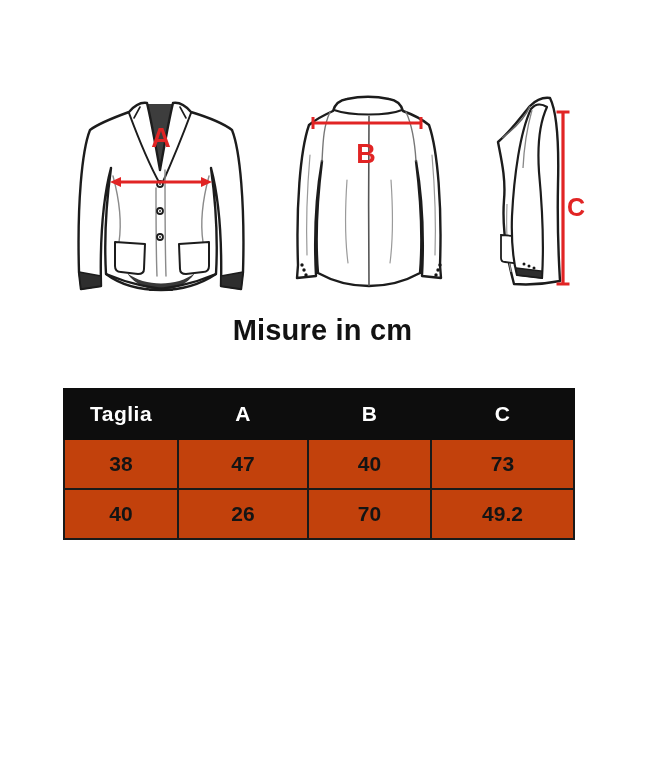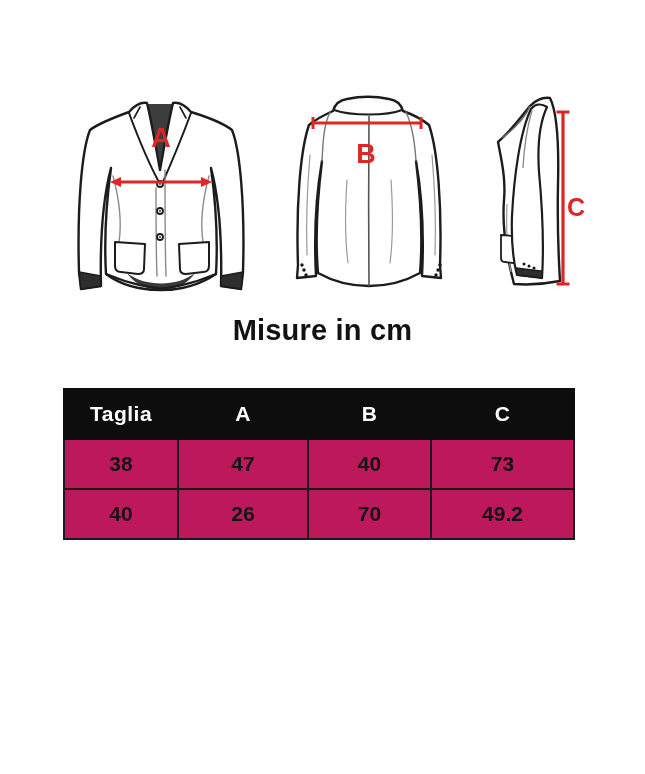--- a/index.html
+++ b/index.html
@@ -28,21 +28,21 @@
     border:2px solid #141414;
     margin-top:8px;
   }
   table.size-table th {
     background:#0d0d0d; color:#ffffff;
     height:50px; font-size:21px; font-weight:bold;
     text-align:center; vertical-align:middle;
     border:2px solid #0d0d0d; letter-spacing:0.5px;
   }
   table.size-table td {
-    background:#be185d; color:#141414;
+    background:#c2410c; color:#141414;
     height:50px; font-size:21px; font-weight:bold;
     text-align:center; vertical-align:middle;
     border:2px solid #1a1a1a;
   }
 </style>
 </head>
 <body>
 
 <div class="canvas">
 

